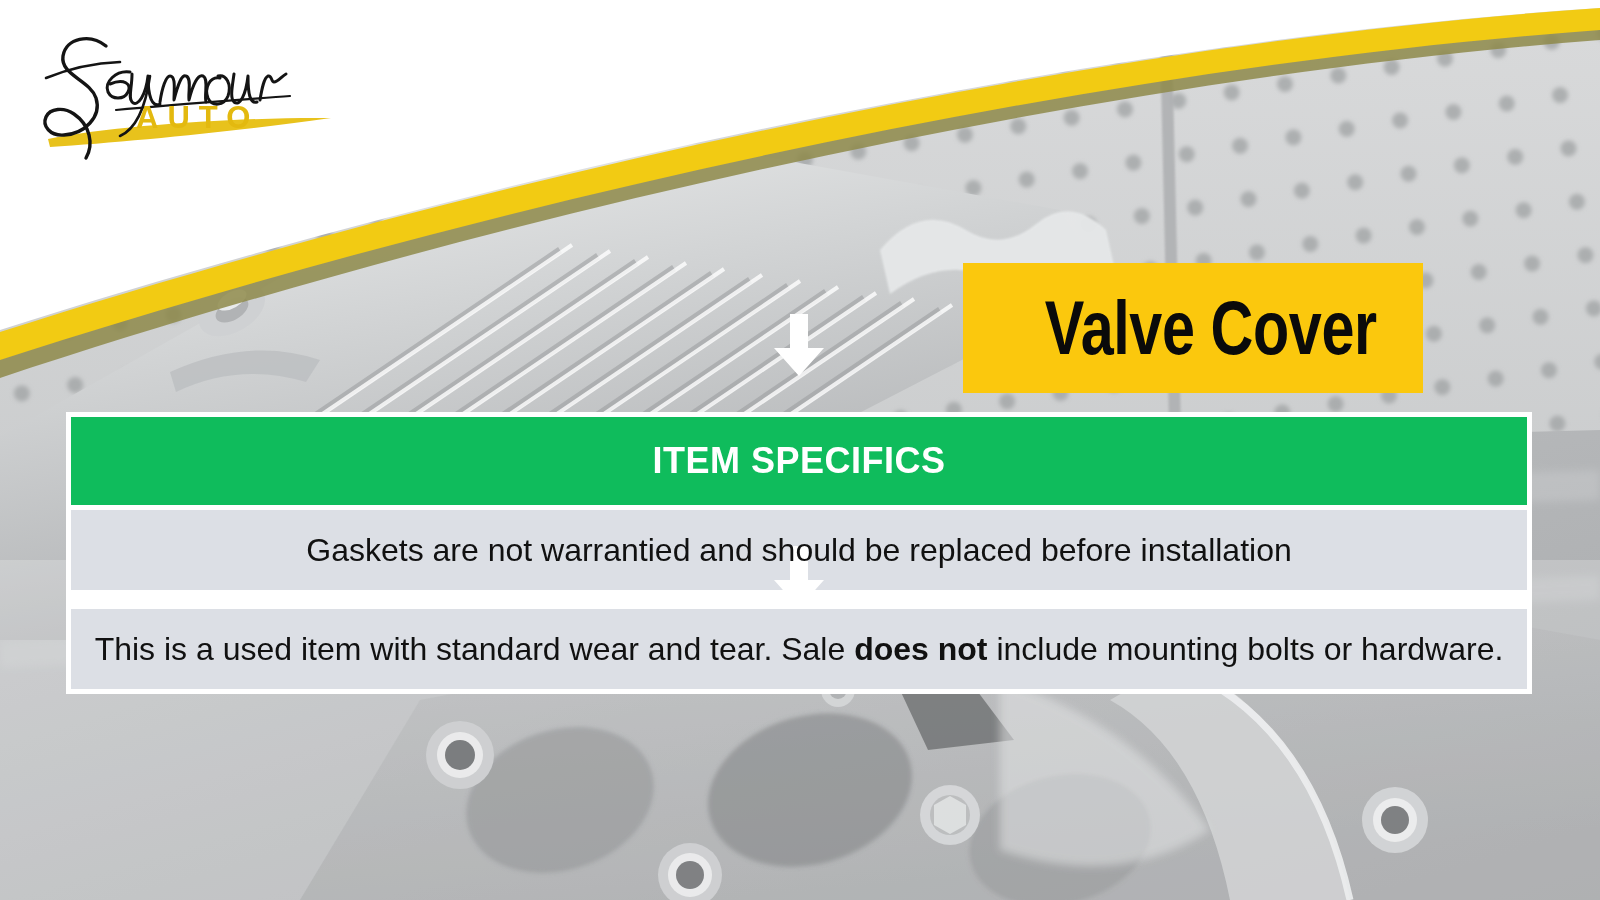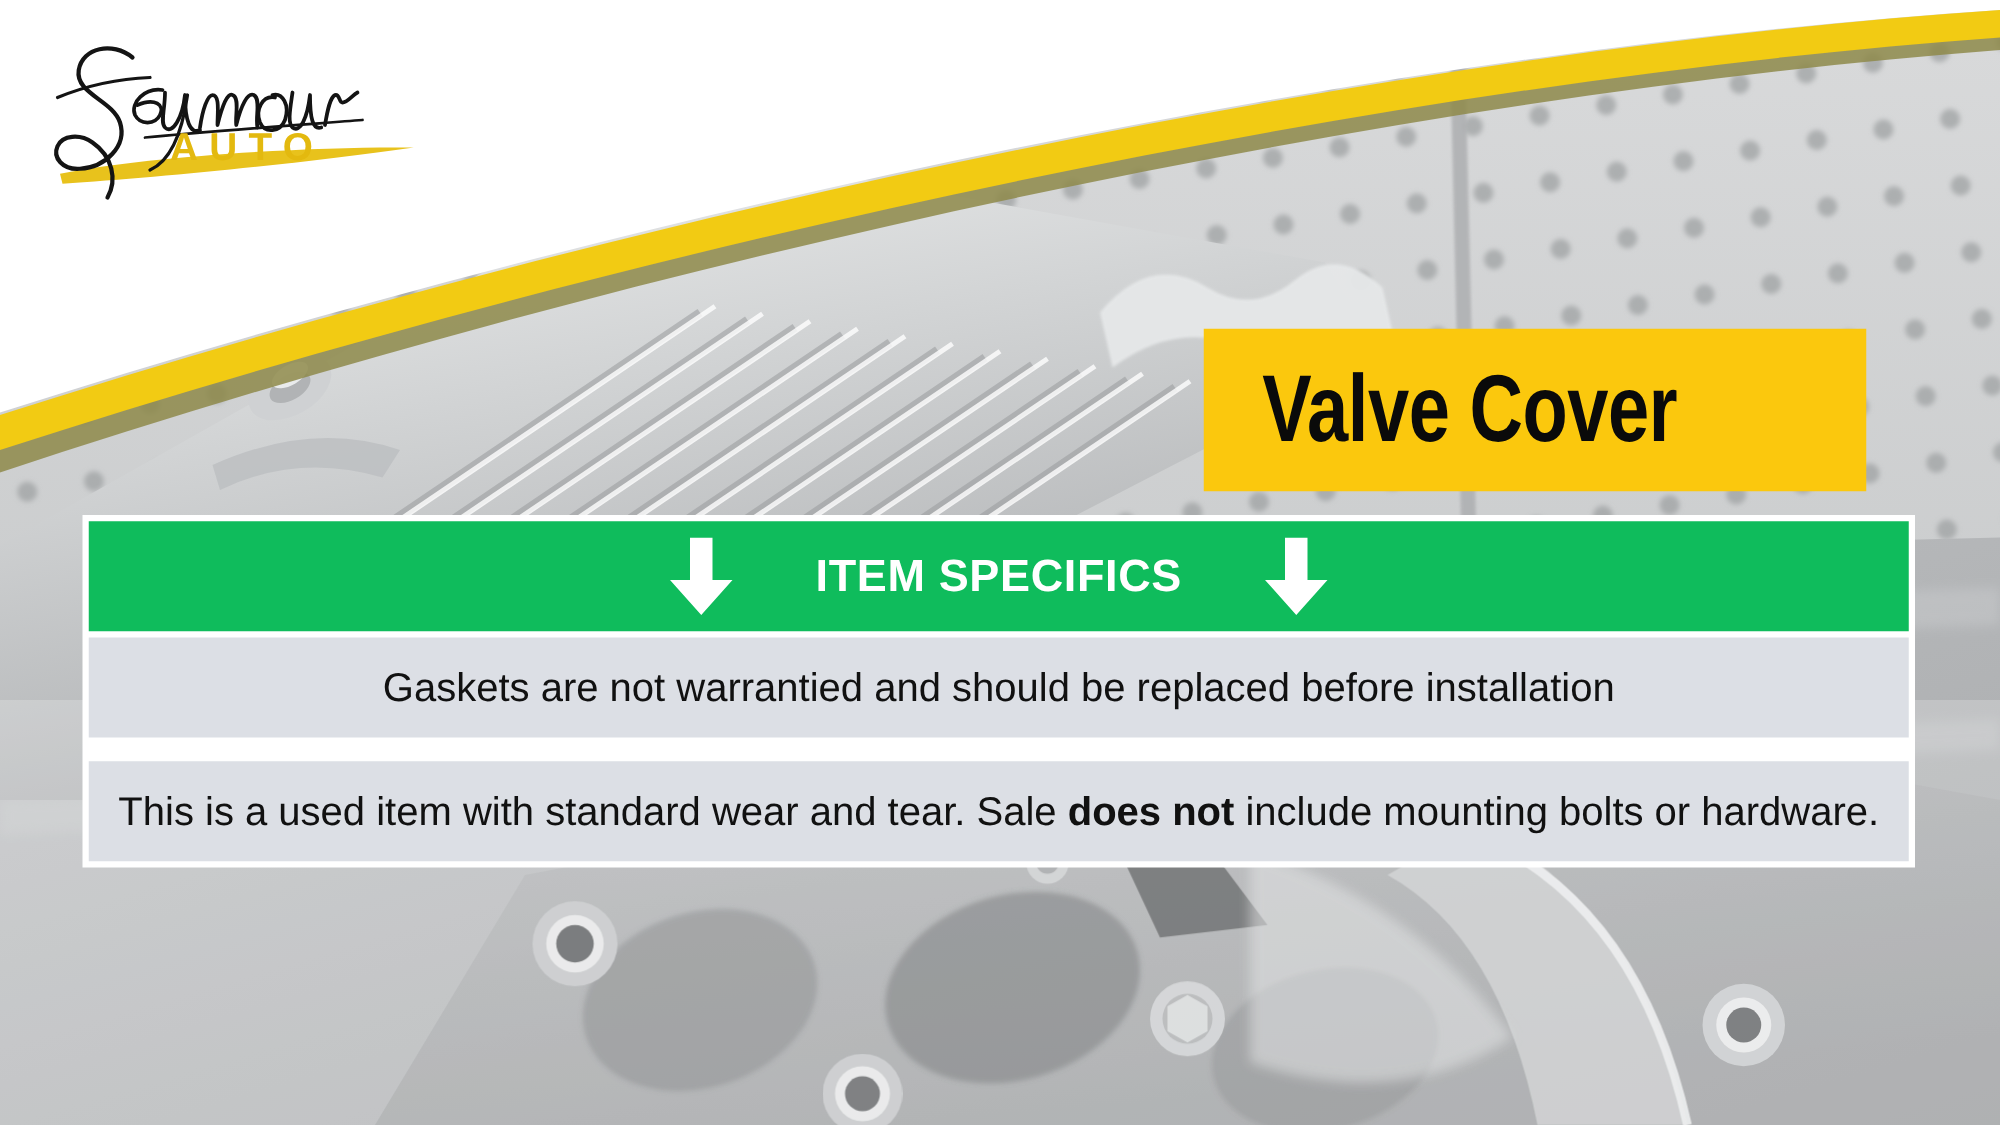--- a/index.html
+++ b/index.html
@@ -17,23 +17,23 @@
   
   .arc-layer{position:absolute;inset:0;pointer-events:none;}
   .arc-layer svg{display:block;width:1600px;height:900px;}
 
   
   .logo{position:absolute;left:28px;top:18px;width:310px;height:150px;}
   .logo svg{display:block;width:310px;height:150px;}
 
   
   .title-box{
-    position:absolute;left:963px;top:263px;width:530px;height:130px;
+    position:absolute;left:963px;top:263px;width:460px;height:130px;
     background:#FBC80D;
-    display:flex;align-items:center;justify-content:flex-start;
+    display:flex;align-items:center;justify-content:flex-end;
   }
   .title-text{
     color:#0a0a0a;
     font-family:"Liberation Sans", sans-serif;
     font-weight:bold;
     font-size:76px;
     line-height:1;
     letter-spacing:-0.5px;
     transform:scaleX(0.78);
     transform-origin:center center;
@@ -47,20 +47,21 @@
     padding:5px;
     box-sizing:border-box;
     box-shadow:0 0 0 0 rgba(0,0,0,0);
   }
   .panel-row{box-sizing:border-box;}
   .row-head{
     background:#0FBC5C;
     height:88px;
     display:flex;align-items:center;justify-content:center;gap:64px;
     margin-bottom:5px;
+    flex-direction:column;
   }
   .row-head .head-label{
     color:#ffffff;font-size:36px;font-weight:bold;letter-spacing:0.5px;
     font-family:"Liberation Sans", sans-serif;white-space:nowrap;
   }
   .arrow-down{display:block;width:54px;height:62px;flex:0 0 auto;}
 
   .row-body{
     background:#DCDFE5;
     display:flex;align-items:center;justify-content:center;

